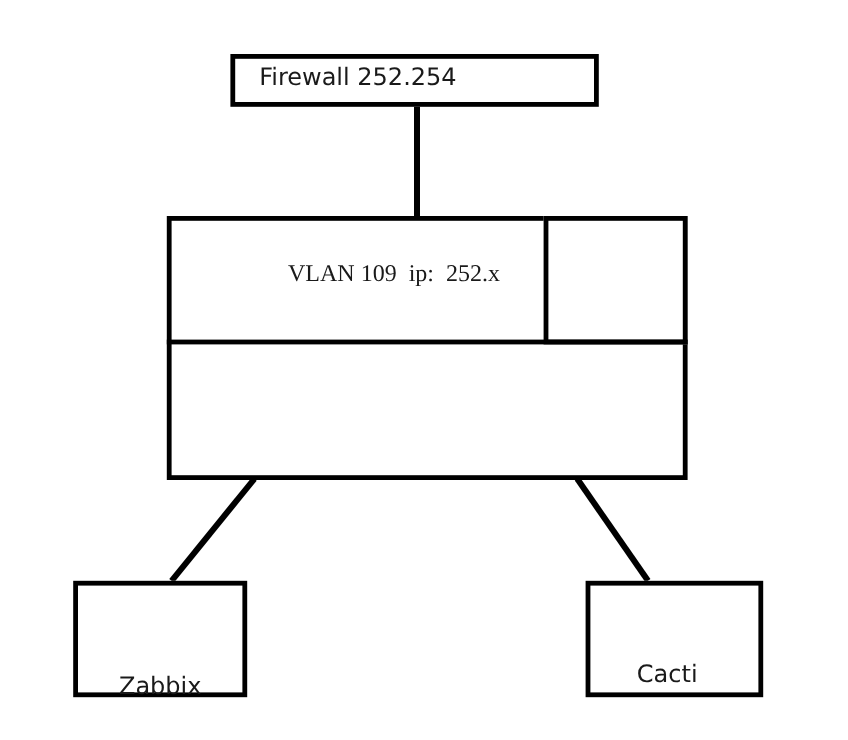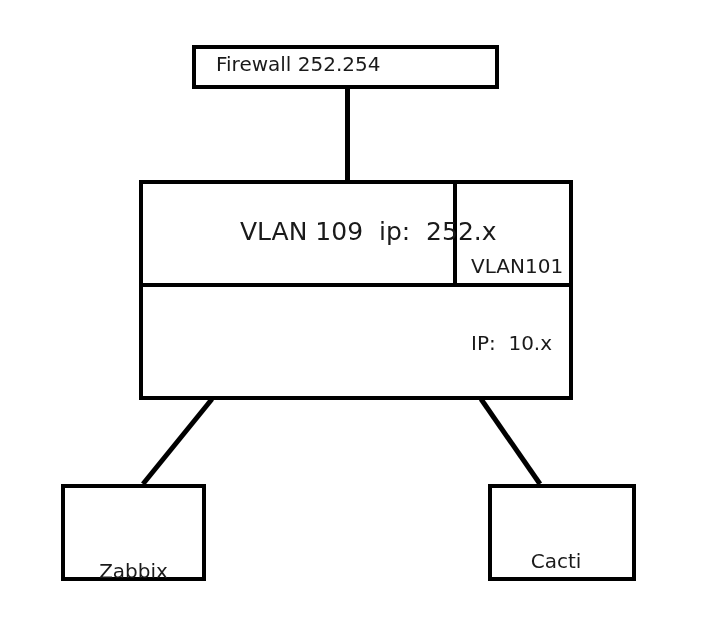--- a/index.html
+++ b/index.html
@@ -62,21 +62,22 @@
   }
   #vlan101-box {
     left: 453px;
     top: 180px;
     width: 120px;
     height: 107px;
   }
   #vlan109-label {
     left: 240px;
     top: 216px;
-    font-size: 25px;
+    font-size: 20px;
+    font-family: Liberation Serif, serif;
   }
   #vlan101-label {
     left: 471px;
     top: 203px;
     font-size: 20px;
   }
   #vlan110-label {
     left: 238px;
     top: 325px;
     font-size: 20px;
@@ -144,24 +145,20 @@
   <div id="firewall-box" class="node"></div>
   <div id="firewall-label" class="label">Firewall 252.254</div>
 
   <div id="vlan-container" class="node"></div>
   <div id="vlan-divider"></div>
 
   <div id="vlan101-box" class="node"></div>
 
   <div id="vlan109-label" class="label">VLAN 109  ip:  252.x</div>
 
-  <div id="vlan101-label" class="label">
-    <div>VLAN101</div>
-    <div>IP:  10.x</div>
-  </div>
 
 
   <div id="zabbix-box" class="node"></div>
   <div id="zabbix-label" class="label">
     <div>Zabbix</div>
     
   </div>
 
   <div id="cacti-box" class="node"></div>
   <div id="cacti-label" class="label">

